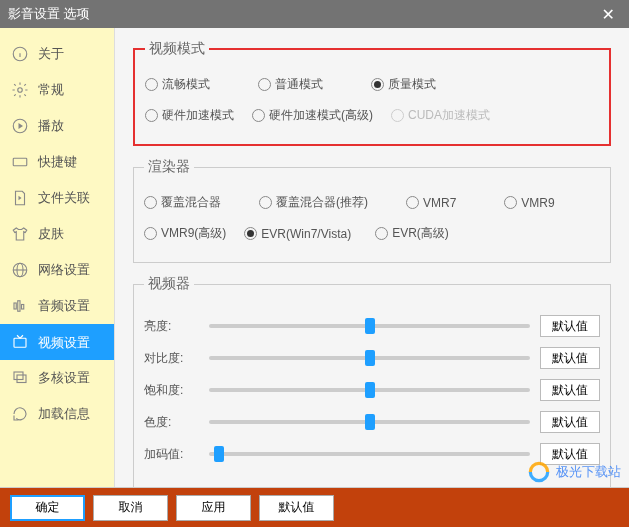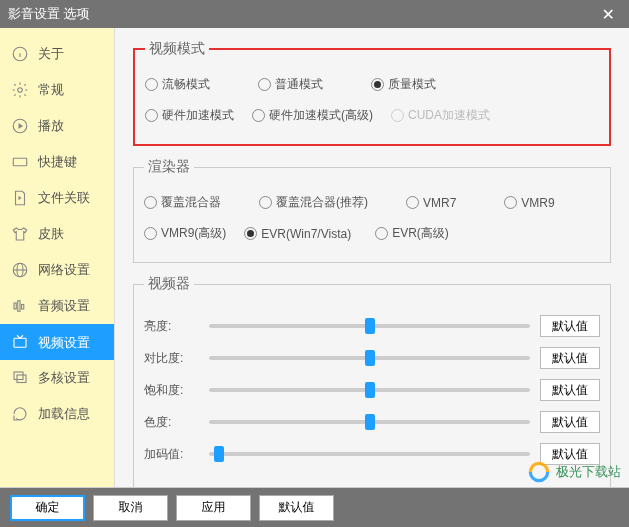--- a/index.html
+++ b/index.html
@@ -30,25 +30,25 @@
 .radio-circle { width: 13px; height: 13px; border: 1px solid #888; border-radius: 50%; display: flex; align-items: center; justify-content: center; }
 .radio.disabled .radio-circle { border-color: #ccc; }
 .radio.selected .radio-circle::after { content: ""; width: 7px; height: 7px; background: #333; border-radius: 50%; }
 
 .slider-row { display: flex; align-items: center; margin: 10px 0; gap: 10px; }
 .slider-label { width: 55px; font-size: 12px; }
 .slider-track { flex: 1; height: 4px; background: #ccc; position: relative; border-radius: 2px; }
 .slider-thumb { position: absolute; top: -6px; width: 10px; height: 16px; background: #1e9fff; border-radius: 2px; transform: translateX(-50%); cursor: pointer; }
 .default-btn { width: 60px; height: 22px; background: #fff; border: 1px solid #bbb; font-size: 12px; cursor: pointer; }
 
-.footer { height: 40px; background: #737373; border-top: 1px solid #ccc; display: flex; align-items: center; padding: 0 10px; gap: 8px; }
+.footer { height: 40px; background: #c2410c; border-top: 1px solid #ccc; display: flex; align-items: center; padding: 0 10px; gap: 8px; }
 .footer button { width: 75px; height: 26px; background: #fff; border: 1px solid #aaa; font-size: 12px; cursor: pointer; }
 .footer button.primary { border: 2px solid #1e9fff; }
 
-.watermark { position: absolute; right: 8px; bottom: 42px; font-size: 13px; color: #15803d; display: flex; align-items: center; gap: 4px; opacity: 0.85; pointer-events: none; }
+.watermark { position: absolute; right: 8px; bottom: 42px; font-size: 13px; color: #3b82f6; display: flex; align-items: center; gap: 4px; opacity: 0.85; pointer-events: none; }
 .watermark svg { width: 26px; height: 26px; }
 </style>
 </head>
 <body>
 
 <div class="titlebar">
   <span>影音设置 选项</span>
   <span class="spacer"></span>
   <span class="close">✕</span>
 </div>

